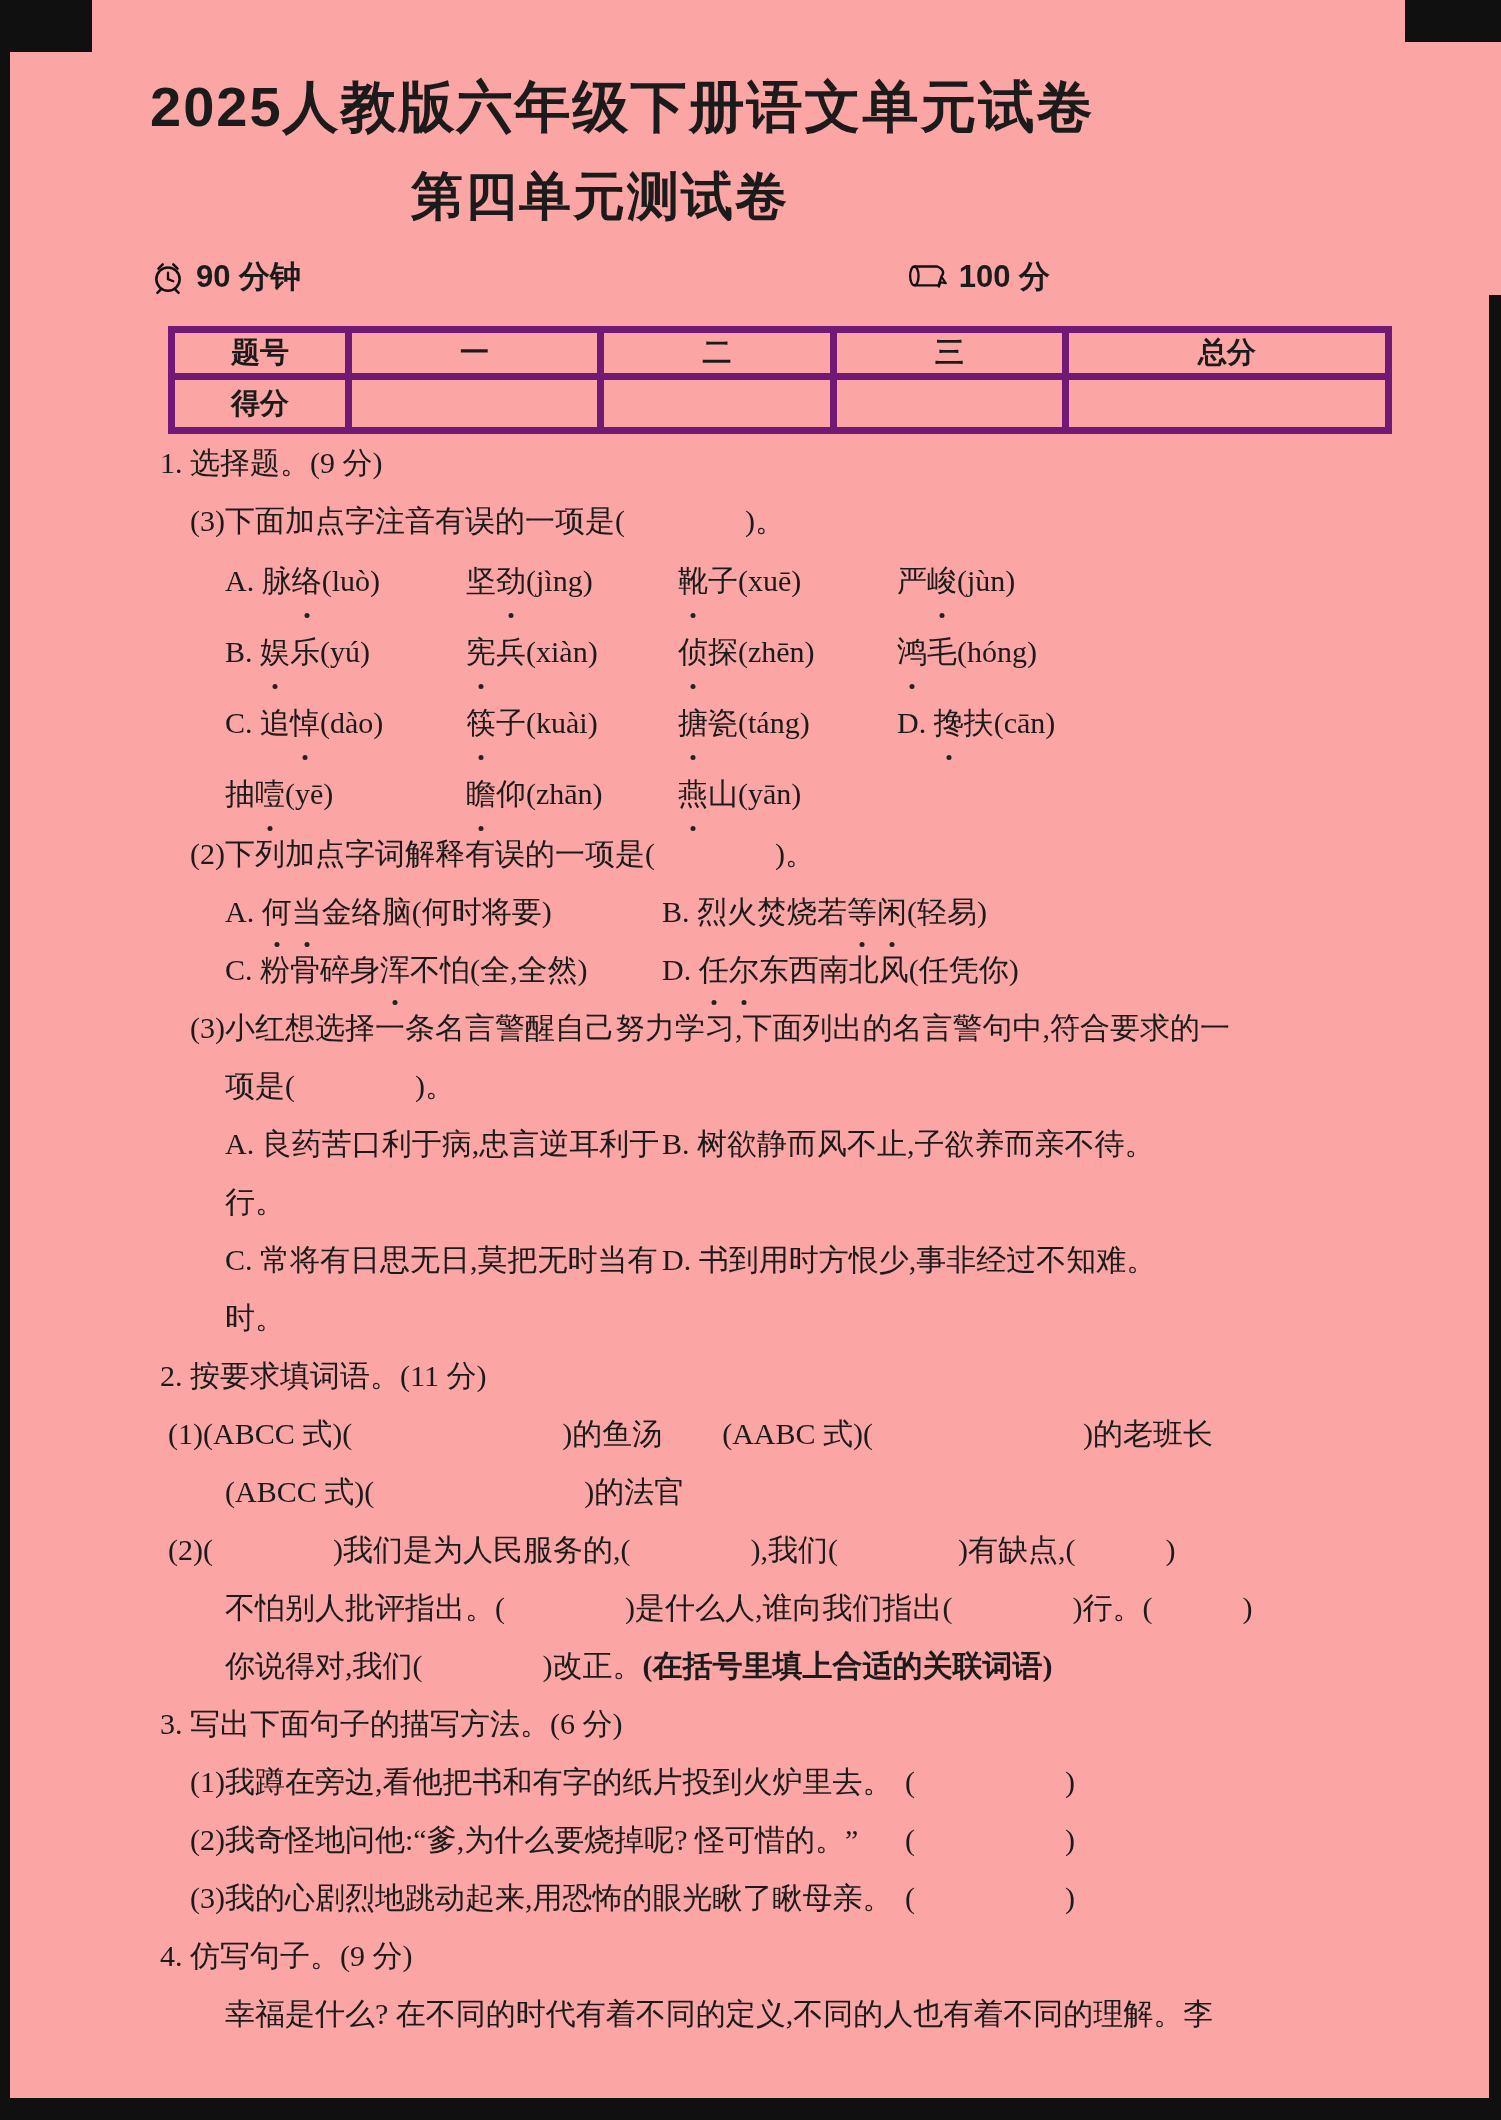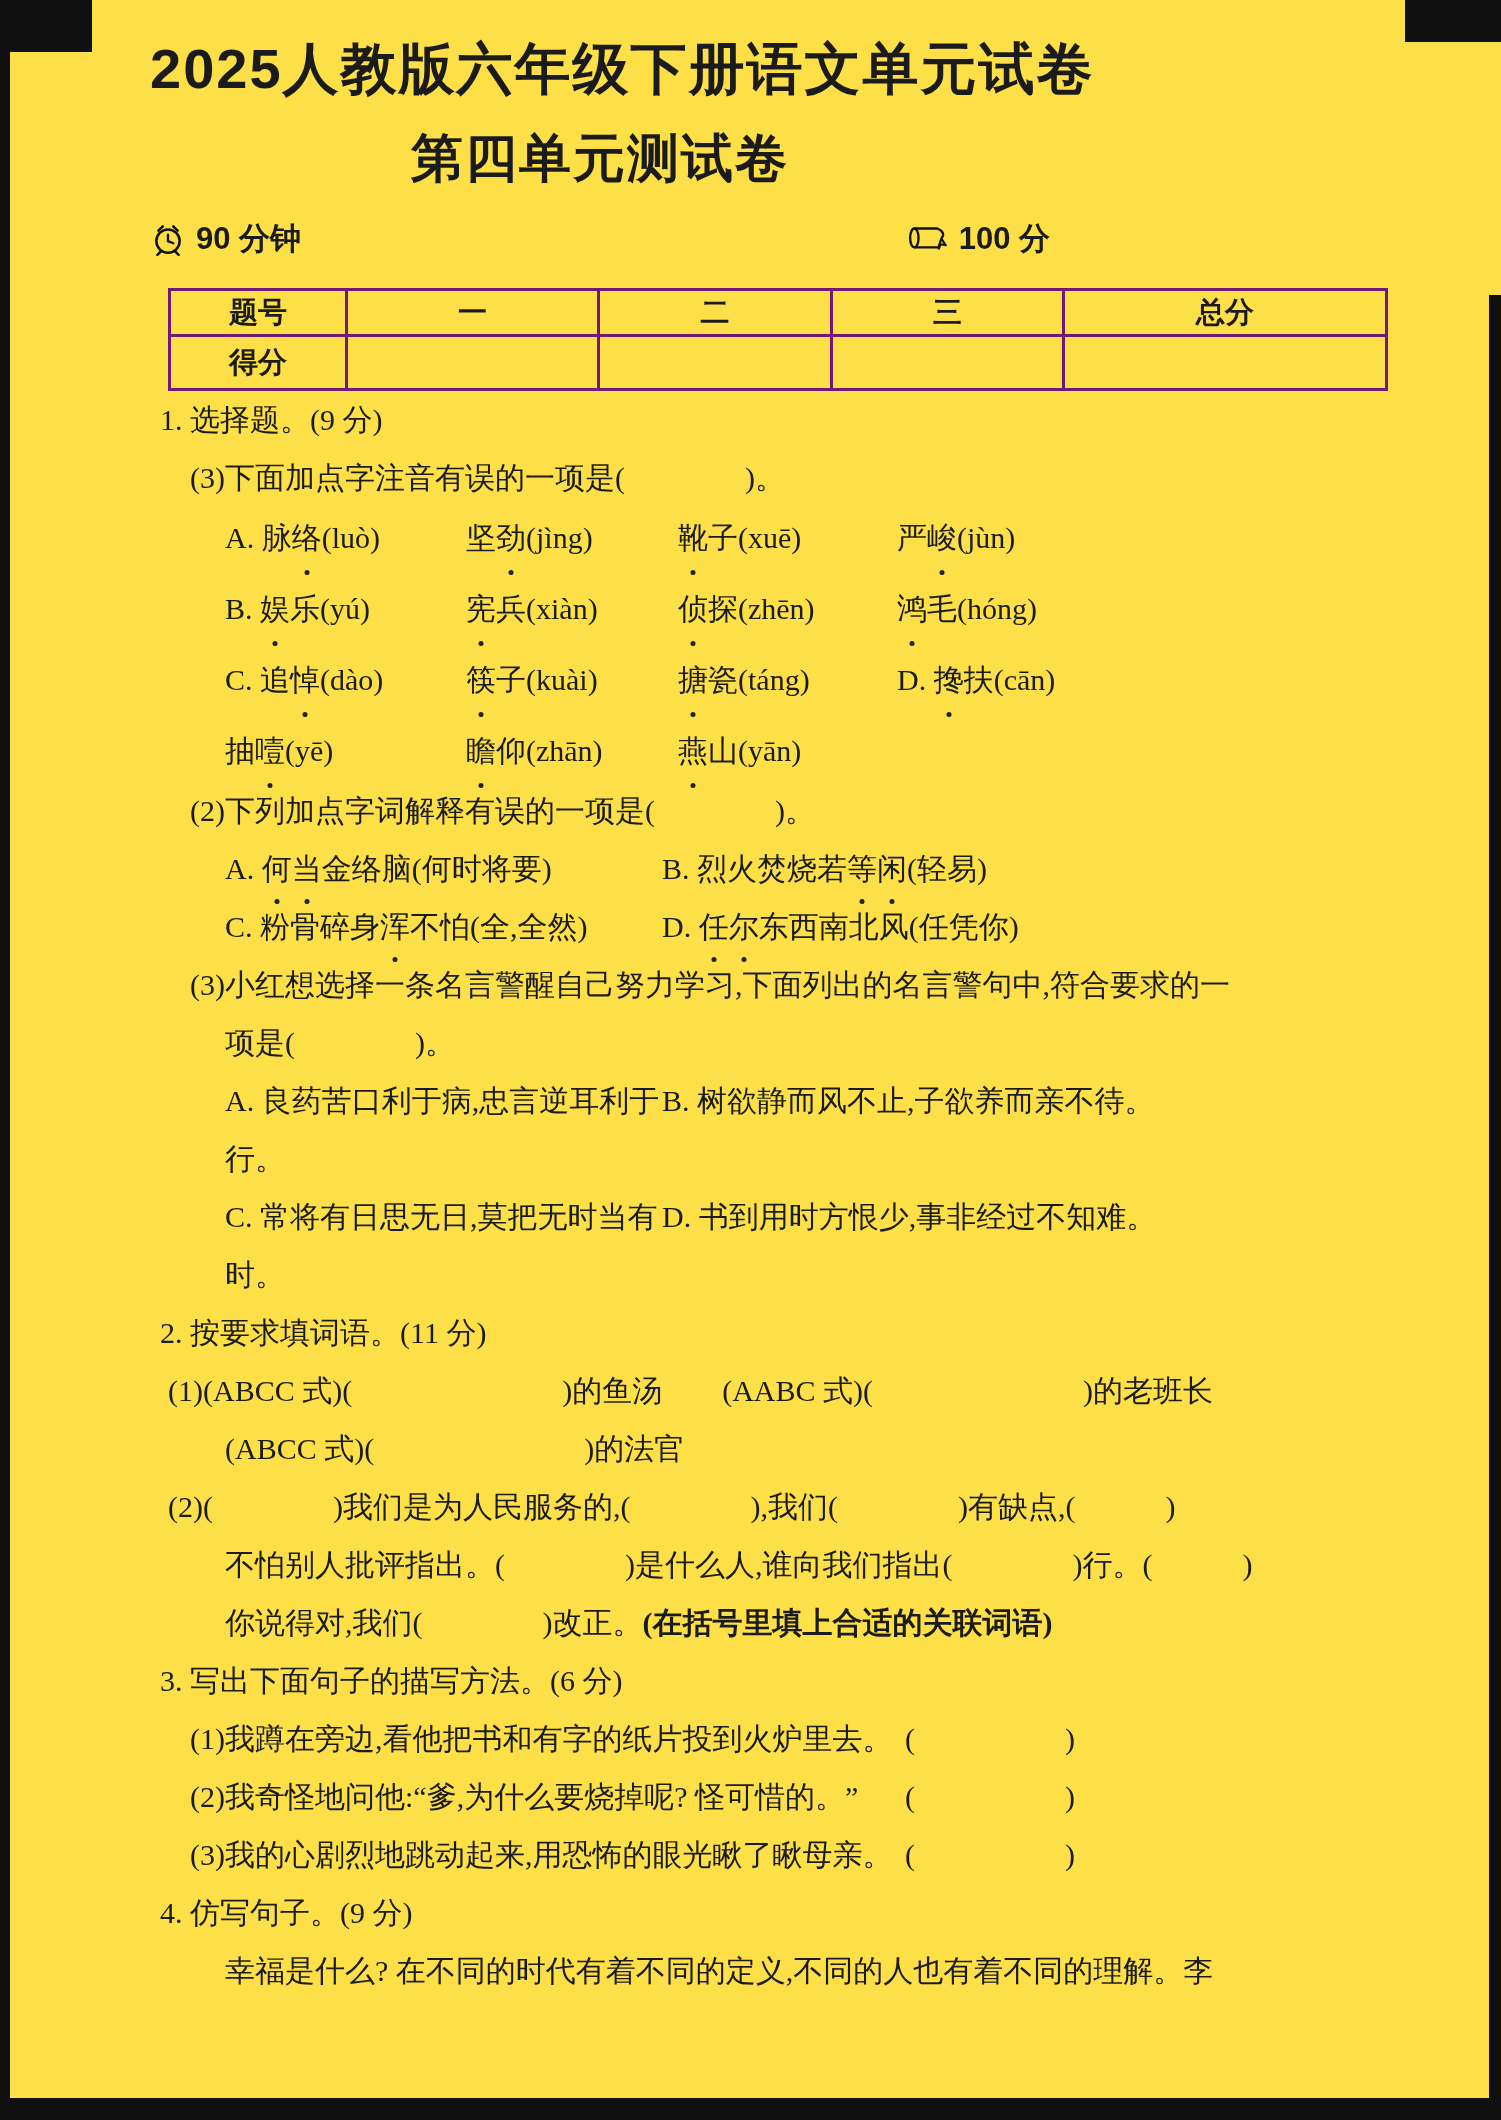--- a/index.html
+++ b/index.html
@@ -1,38 +1,38 @@
 <!DOCTYPE html>
 <html><head>
 <meta charset="utf-8">
 <style>
   * { margin:0; padding:0; box-sizing:border-box; }
   html,body { width:1501px; height:2120px; }
   body { background:#efeeea; font-family:"Liberation Serif", serif; color:#1b1b1b; position:relative; overflow:hidden; }
 
-  .sheet { position:absolute; inset:0; background:#fde047; padding:32px 70px 0 160px; }
+  .sheet { position:absolute; inset:0; background:#fca5a5; padding:70px 70px 0 160px; }
 
   
   .scan-edge { position:absolute; background:#101010; z-index:6; }
   .edge-left   { left:0; top:0; width:10px; height:2120px; }
   .edge-corner-tl { left:0; top:0; width:92px; height:52px; }
   .edge-corner-tr { right:0; top:0; width:96px; height:42px; }
   .edge-right  { right:0; top:295px; width:12px; height:1825px; }
   .edge-bottom { left:0; bottom:0; width:1501px; height:22px; }
 
   .head-block { width:900px; margin-left:-10px; text-align:center; }
   .title { font-family:"Liberation Sans", sans-serif; font-weight:bold; font-size:56px; letter-spacing:2px; white-space:nowrap; }
   .subtitle { font-family:"Liberation Sans", sans-serif; font-weight:bold; font-size:52px; letter-spacing:2px; margin-top:16px; }
   .meta-row { display:flex; justify-content:space-between; align-items:center; gap:34px; margin-top:24px;
               font-family:"Liberation Sans", sans-serif; font-weight:bold; font-size:31px; }
   .meta-item { display:flex; align-items:center; gap:10px; }
 
   table.score-table { border-collapse:collapse; table-layout:fixed; width:1217px; margin:28px 0 0 8px;
                       font-family:"Liberation Sans", sans-serif; }
-  table.score-table td { border:3px solid #701a75; text-align:center; vertical-align:middle;
+  table.score-table td { border:7px solid #701a75; text-align:center; vertical-align:middle;
                          font-size:29px; font-weight:bold; height:46px; }
   tr.score-row td { height:54px;text-align:center; }
 
   .section-heading { font-size:32px; font-weight:bold; line-height:62px; margin-top:16px; font-family:"Liberation Sans", sans-serif; }
 
   .line { font-size:30px; line-height:58px; }
   .ml1 { margin-left:30px; }
   .ml2 { margin-left:65px; }
   .q2l { margin-left:8px; }
 

